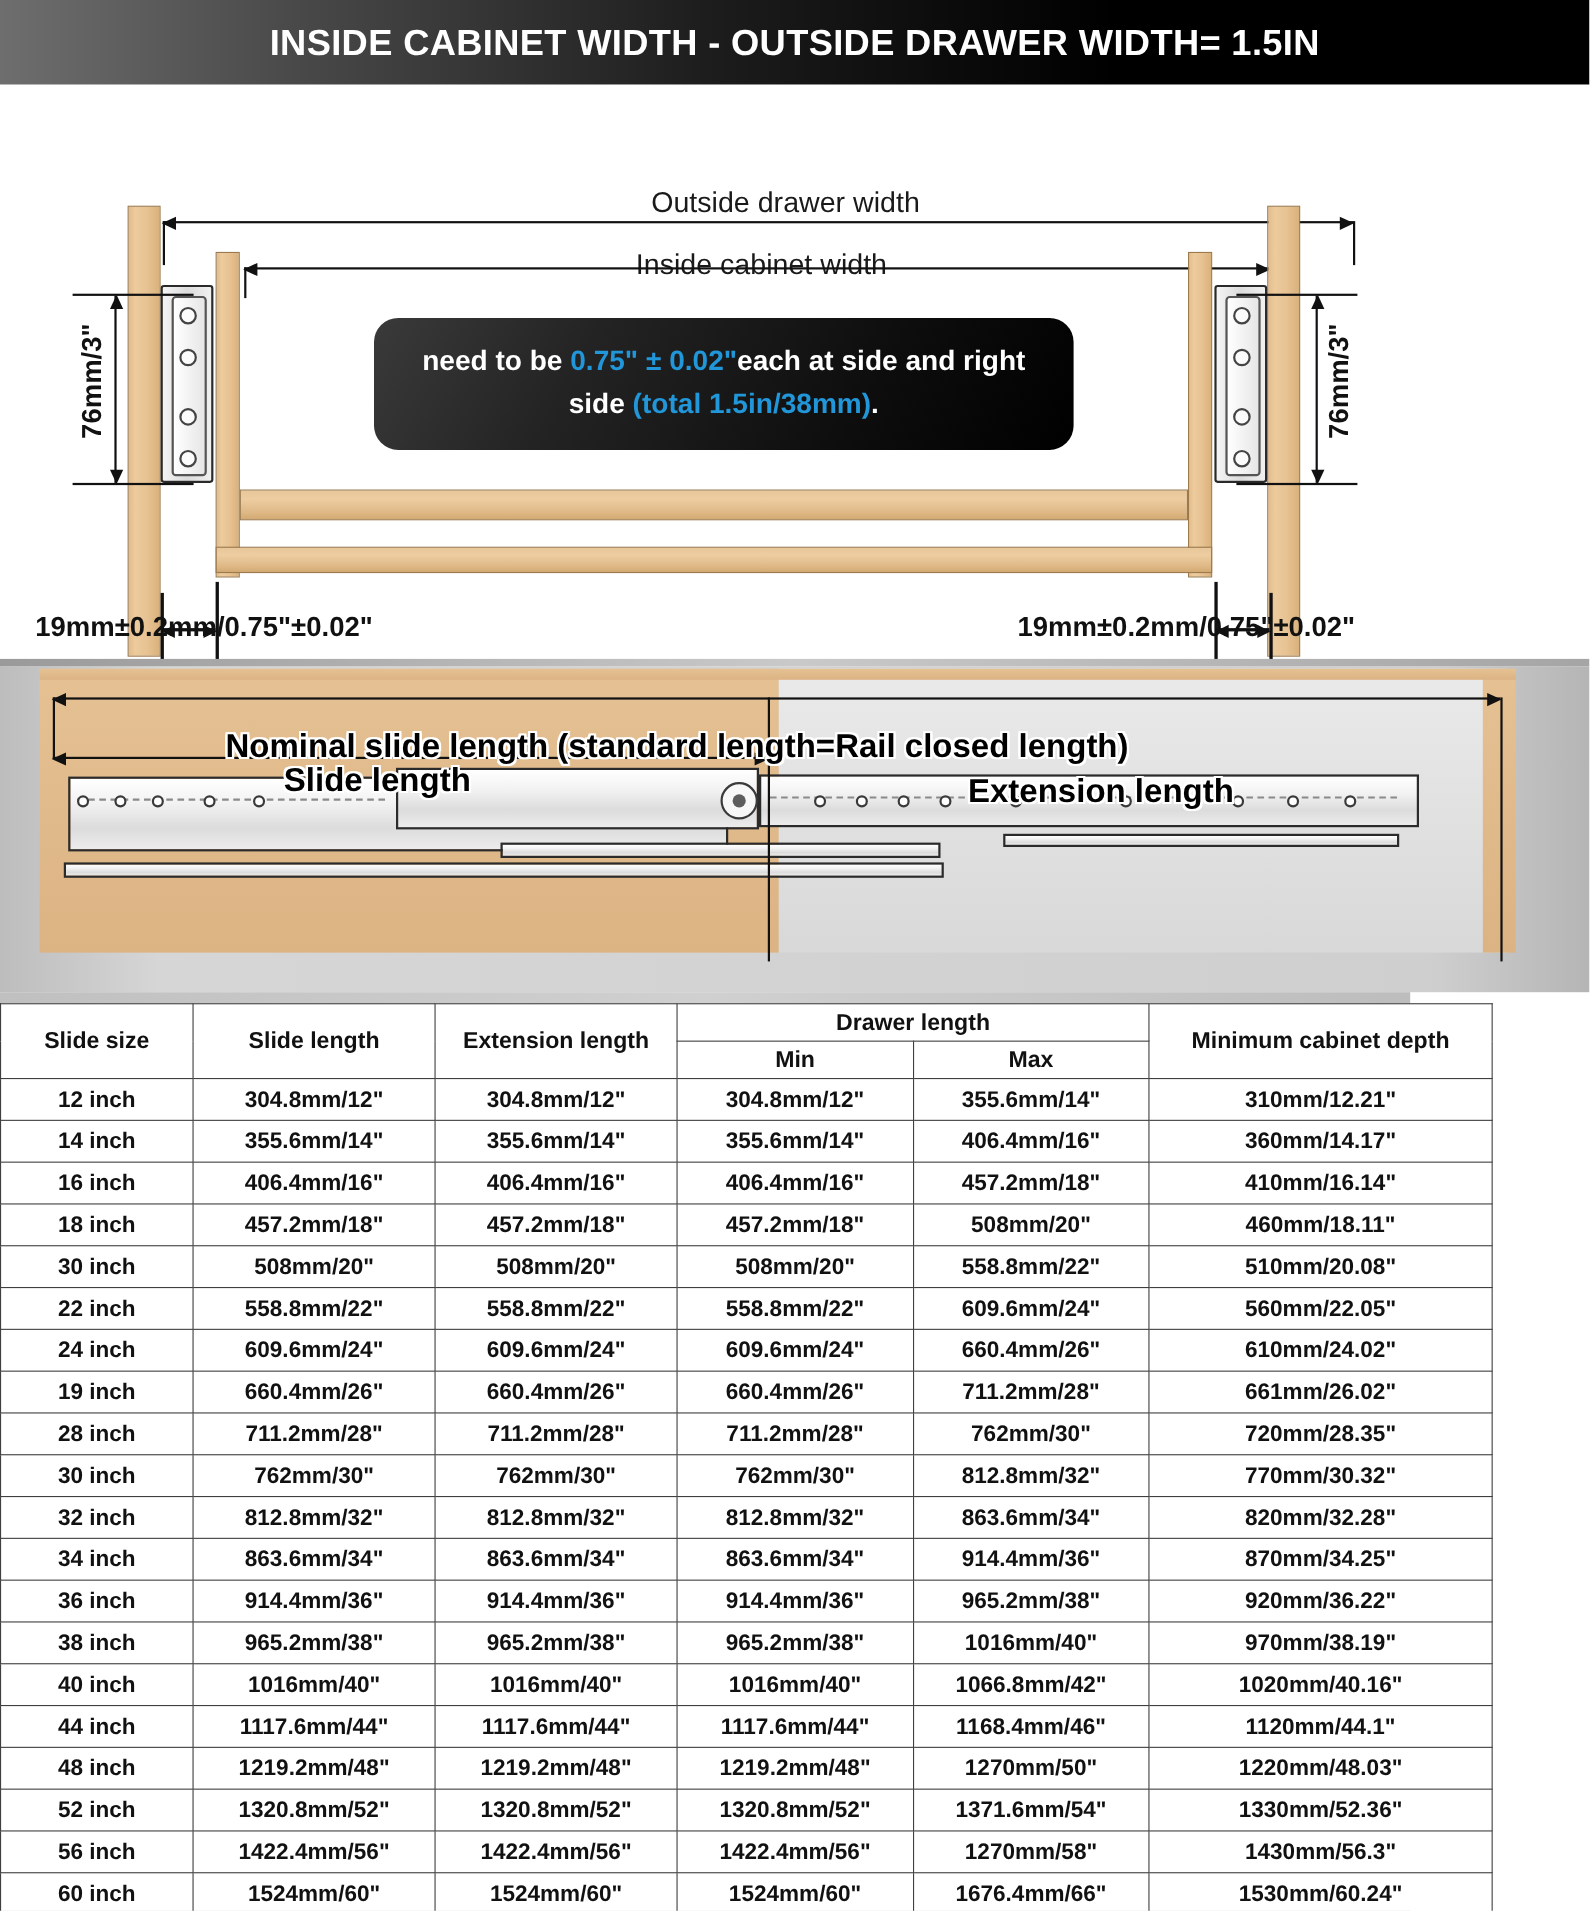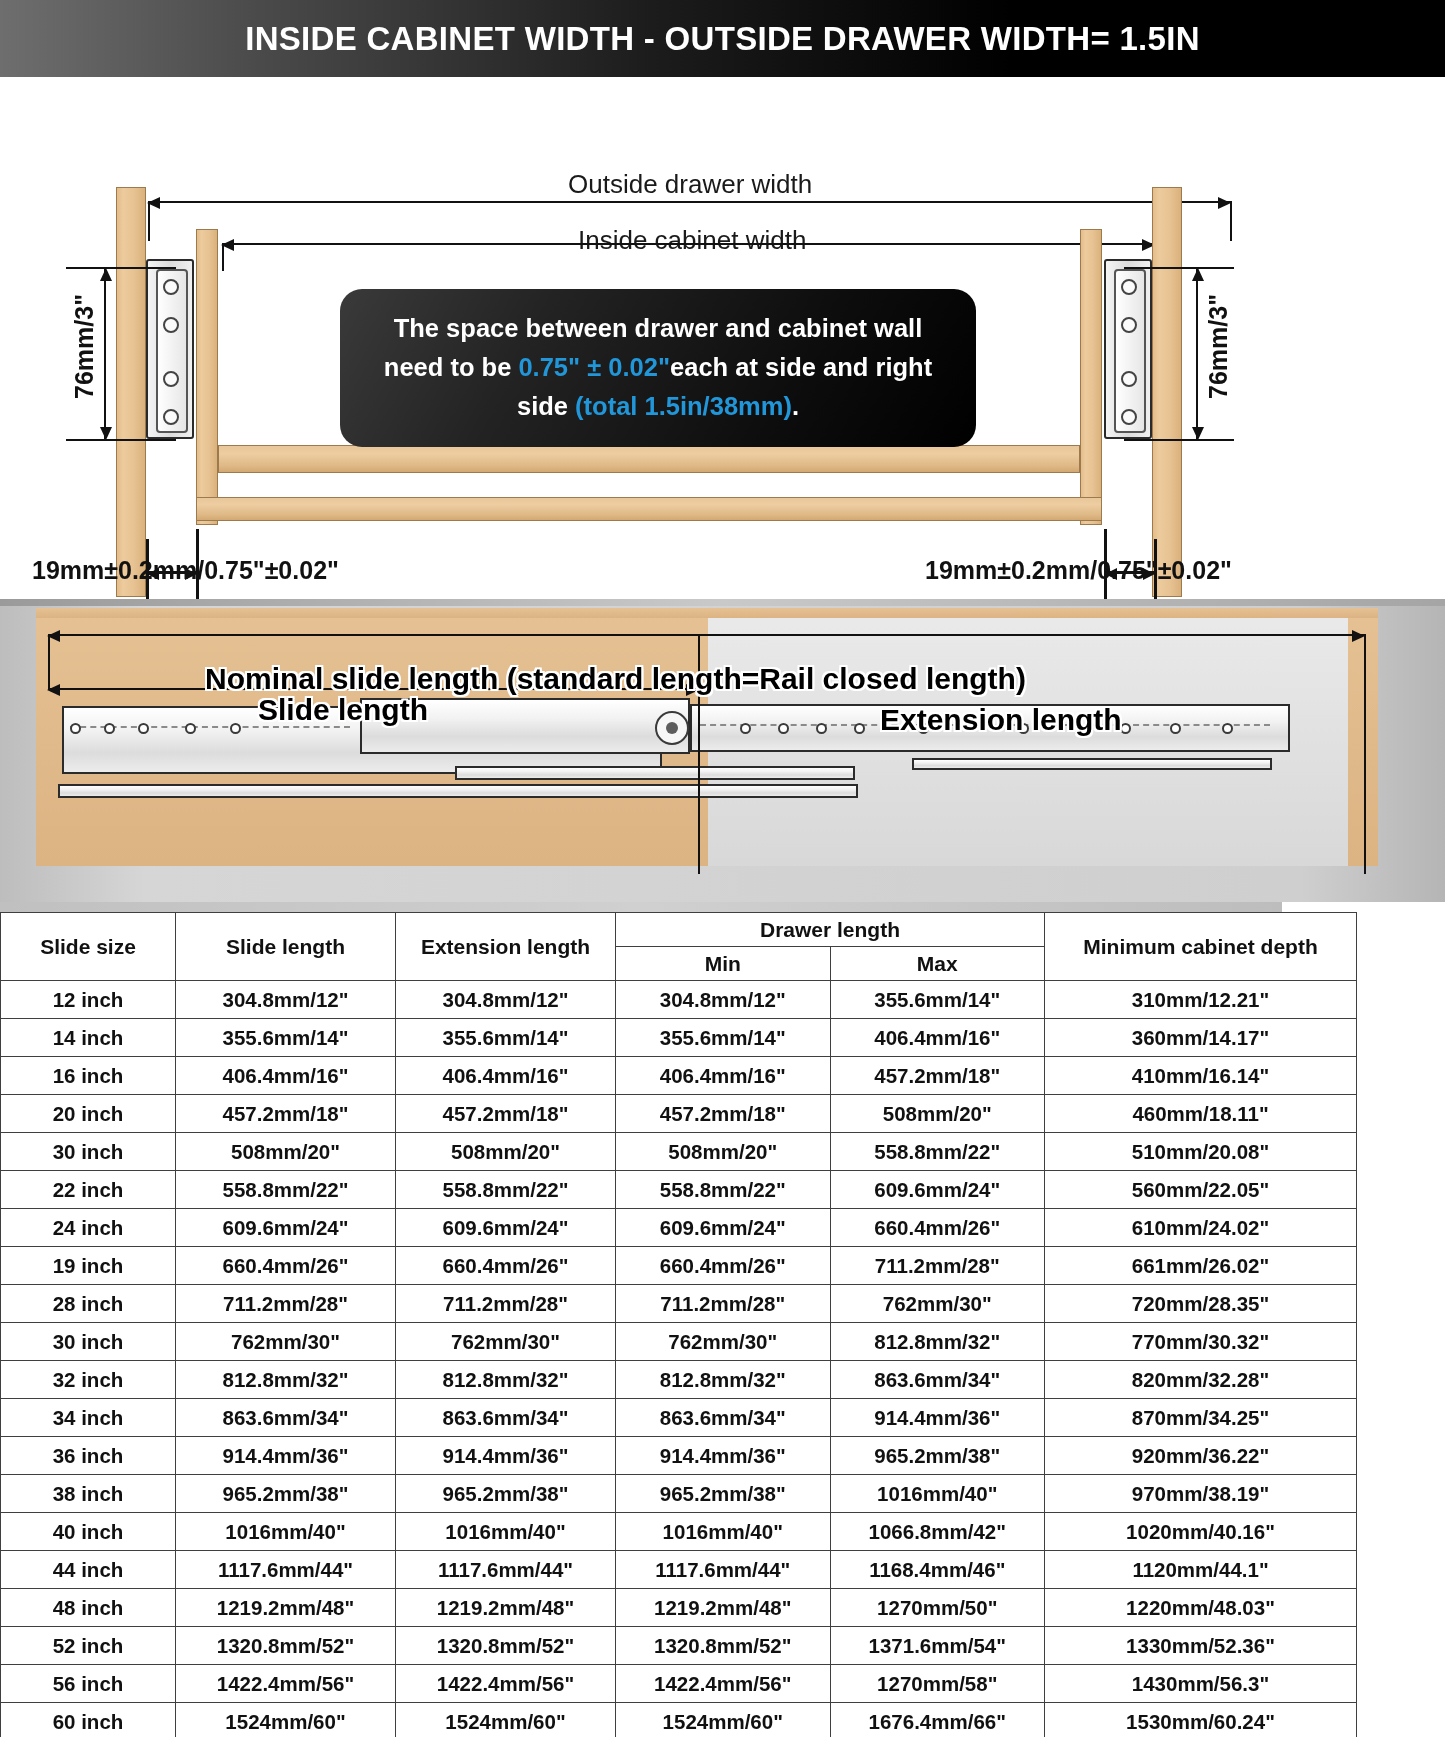--- a/index.html
+++ b/index.html
@@ -40,21 +40,21 @@
     background: #ffffff;
     overflow: hidden;
   }
 
   .lbl-outside, .lbl-inside {
     position: absolute;
     font-size: 26px;
     color: #1a1a1a;
     white-space: nowrap;
   }
-  .lbl-outside { left: 568px; top: 92px; }
+  .lbl-outside { left: 592px; top: 92px; }
   .lbl-inside  { left: 578px; top: 148px; }
 
   
   .dimline {
     position: absolute;
     height: 0;
     border-top: 2px solid #111;
   }
   .dimline::before, .dimline::after {
     content: "";
@@ -362,23 +362,20 @@
   <div class="hcap" style="left:66px; top:362px; width:110px;"></div>
   <div class="vdim vdim-l"></div>
   <div class="vlabel vlabel-l">76mm/3"</div>
 
   <div class="hcap" style="left:1124px; top:190px; width:110px;"></div>
   <div class="hcap" style="left:1124px; top:362px; width:110px;"></div>
   <div class="vdim vdim-r"></div>
   <div class="vlabel vlabel-r">76mm/3"</div>
 
   <div class="callout">
-    <div>
-      <span>The space between drawer and cabinet wall</span>
-    </div>
     <div>
       <span>need to be </span><span class="hl">0.75" ± 0.02"</span><span>each at side and right</span>
     </div>
     <div>
       <span>side </span><span class="hl">(total 1.5in/38mm)</span><span>.</span>
     </div>
   </div>
 
   <div class="vbar" style="left:146px; top:462px; height:62px;"></div>
   <div class="vbar" style="left:196px; top:452px; height:72px;"></div>
@@ -473,21 +470,21 @@
         </tr>
         <tr>
           <td class="col-size">16 inch</td>
           <td class="col-slide">406.4mm/16"</td>
           <td class="col-ext">406.4mm/16"</td>
           <td class="col-min">406.4mm/16"</td>
           <td class="col-max">457.2mm/18"</td>
           <td class="col-depth">410mm/16.14"</td>
         </tr>
         <tr>
-          <td class="col-size">20 inch</td>
+          <td class="col-size">18 inch</td>
           <td class="col-slide">457.2mm/18"</td>
           <td class="col-ext">457.2mm/18"</td>
           <td class="col-min">457.2mm/18"</td>
           <td class="col-max">508mm/20"</td>
           <td class="col-depth">460mm/18.11"</td>
         </tr>
         <tr>
           <td class="col-size">30 inch</td>
           <td class="col-slide">508mm/20"</td>
           <td class="col-ext">508mm/20"</td>

